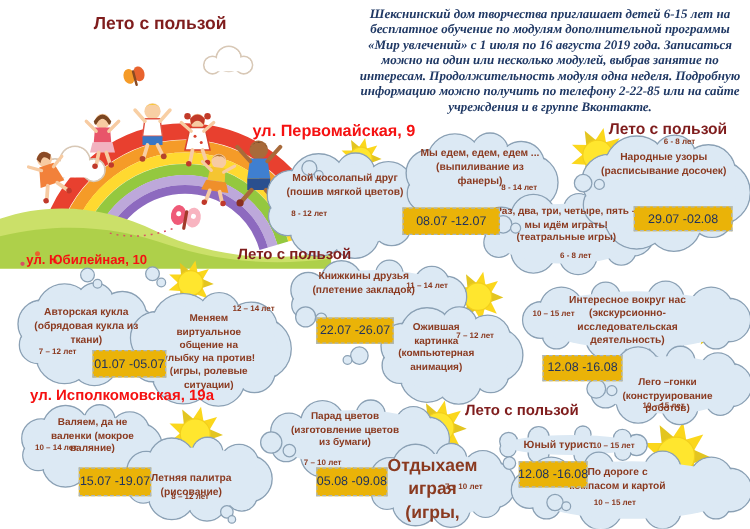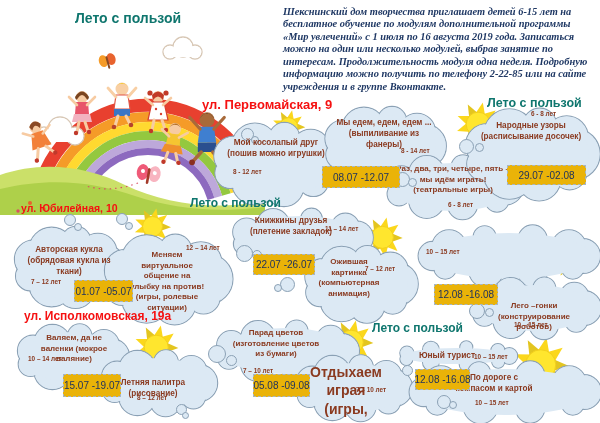--- a/index.html
+++ b/index.html
@@ -11,25 +11,25 @@
   .cloud svg{position:absolute;left:0;top:0;overflow:visible;}
   .cs{fill:#dce9f4;stroke:#8ba1b5;stroke-width:1.1;}
   .cf{fill:#dce9f4;}
   .bubble{position:absolute;z-index:3;background:#dce9f4;border:1px solid #8ba1b5;border-radius:50%;}
   .ctext{position:absolute;z-index:4;text-align:center;font-weight:bold;color:#8a3a20;line-height:1.32;}
   .age{position:absolute;z-index:4;font-size:6.4px;font-weight:bold;color:#8a3a20;white-space:nowrap;}
   .datebox{position:absolute;z-index:5;background:#eab308;border:1.5px dashed #a8b6c2;
            display:flex;align-items:center;justify-content:center;
            font-weight:normal;color:#21335c;font-size:10px;white-space:nowrap;}
   .heading{position:absolute;z-index:6;font-weight:bold;white-space:nowrap;}
-  .slogan{color:#0f766e;}
+  .slogan{color:#7f1d1d;}
   .addr{color:#f51111;}
   .intro{position:absolute;z-index:6;left:283px;top:6px;width:314px;
          font-family:"Liberation Serif",serif;font-style:italic;font-weight:bold;
-         color:#1f3864;text-align:left;font-size:10.4px;line-height:1.2;}
+         color:#1f3864;text-align:center;font-size:10.4px;line-height:1.2;}
   .wcs circle{fill:#ffffff;stroke:#d8c8b6;stroke-width:1.4;}
   .wcf circle,.wcf rect{fill:#ffffff;}
 </style>
 </head>
 <body>
 
 <div id="flyer">
 
   <svg class="illus" width="265" height="190" viewBox="0 0 265 190">
     <g>
@@ -667,28 +667,29 @@
   <span class="bubble" style="left:469px;top:303px;width:14px;height:14px;"></span>
   <span class="bubble" style="left:485px;top:308px;width:7px;height:7px;"></span>
   <span class="bubble" style="left:176px;top:404px;width:9px;height:9px;"></span>
   <span class="bubble" style="left:182px;top:412px;width:5px;height:5px;"></span>
   <span class="bubble" style="left:208px;top:345px;width:16px;height:16px;"></span>
   <span class="bubble" style="left:226px;top:355px;width:9px;height:9px;"></span>
   <span class="bubble" style="left:402px;top:365px;width:9px;height:9px;"></span>
   <span class="bubble" style="left:437px;top:395px;width:12px;height:12px;"></span>
   <span class="bubble" style="left:449px;top:401px;width:6px;height:6px;"></span>
 
-  <div class="ctext" style="left:222px;top:138px;width:108px;font-size:8.2px;">Мой косолапый друг (пошив можно игрушки)</div>
+  <div class="ctext" style="left:222px;top:138px;width:108px;font-size:8.2px;">Мой косолапый друг (пошив мягкой цветов)</div>
   <div class="ctext" style="left:330px;top:118px;width:108px;font-size:8.2px;">Мы едем, едем, едем ... (выпиливание из фанеры)</div>
   <div class="ctext" style="left:392px;top:164px;width:122px;font-size:8px;">Раз, два, три, четыре, пять – мы идём играть! (театральные игры)</div>
   <div class="ctext" style="left:476px;top:121px;width:110px;font-size:8.2px;">Народные узоры (расписывание досочек)</div>
   <div class="ctext" style="left:24px;top:245px;width:90px;font-size:8.2px;">Авторская кукла (обрядовая кукла из ткани)</div>
   <div class="ctext" style="left:128px;top:250px;width:78px;font-size:8px;">Меняем виртуальное общение на улыбку на против! (игры, ролевые ситуации)</div>
   <div class="ctext" style="left:246px;top:216px;width:90px;font-size:8.2px;">Книжкины друзья (плетение закладок)</div>
   <div class="ctext" style="left:316px;top:257px;width:66px;font-size:8px;">Ожившая картинка (компьютерная анимация)</div>
+  <div class="ctext" style="left:450px;top:235px;width:104px;font-size:8.2px;">Интересное вокруг нас (экскурсионно-исследовательская деятельность)</div>
   <div class="ctext" style="left:492px;top:301px;width:84px;font-size:8px;">Лего –гонки (конструирование роботов)</div>
   <div class="ctext" style="left:36px;top:333px;width:76px;font-size:8px;">Валяем, да не валенки (мокрое валяние)</div>
   <div class="ctext" style="left:118px;top:378px;width:70px;font-size:8.2px;text-align:center;">Летняя палитра (рисование)</div>
   <div class="ctext" style="left:228px;top:328px;width:96px;font-size:8px;">Парад цветов (изготовление цветов из бумаги)</div>
   <div class="ctext" style="left:304px;top:363px;width:84px;font-size:14px;">Отдыхаем играя (игры, театр экспромт)</div>
   <div class="ctext" style="left:414px;top:350px;width:66px;font-size:8.4px;">Юный турист</div>
   <div class="ctext" style="left:450px;top:373px;width:88px;font-size:8.2px;">По дороге с компасом и картой</div>
 
   <span class="age" style="left:233px;top:168px;">8 - 12 лет</span>
   <span class="age" style="left:401px;top:147px;">8 - 14 лет</span>

